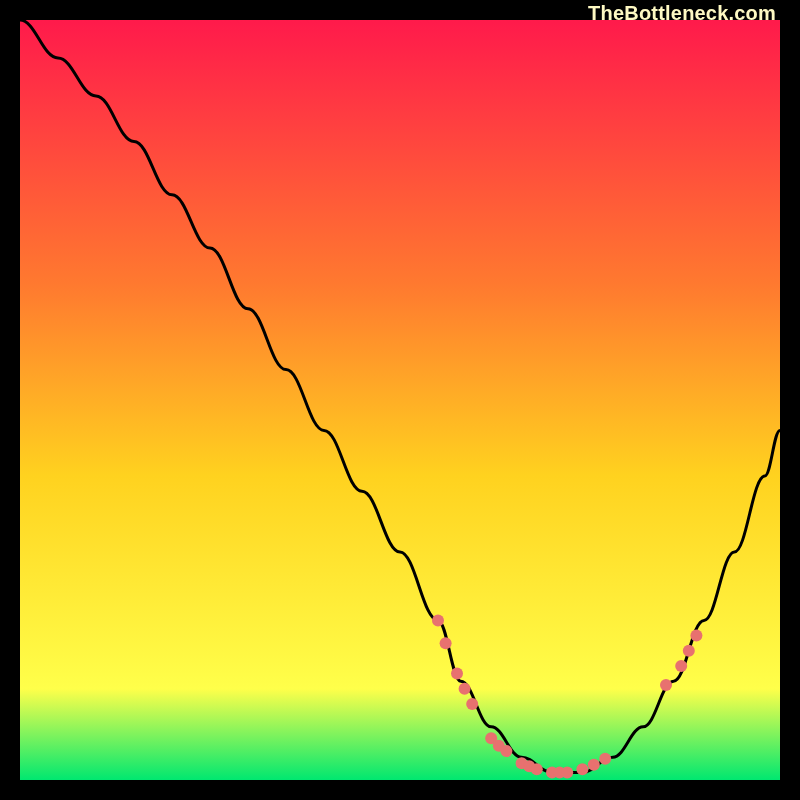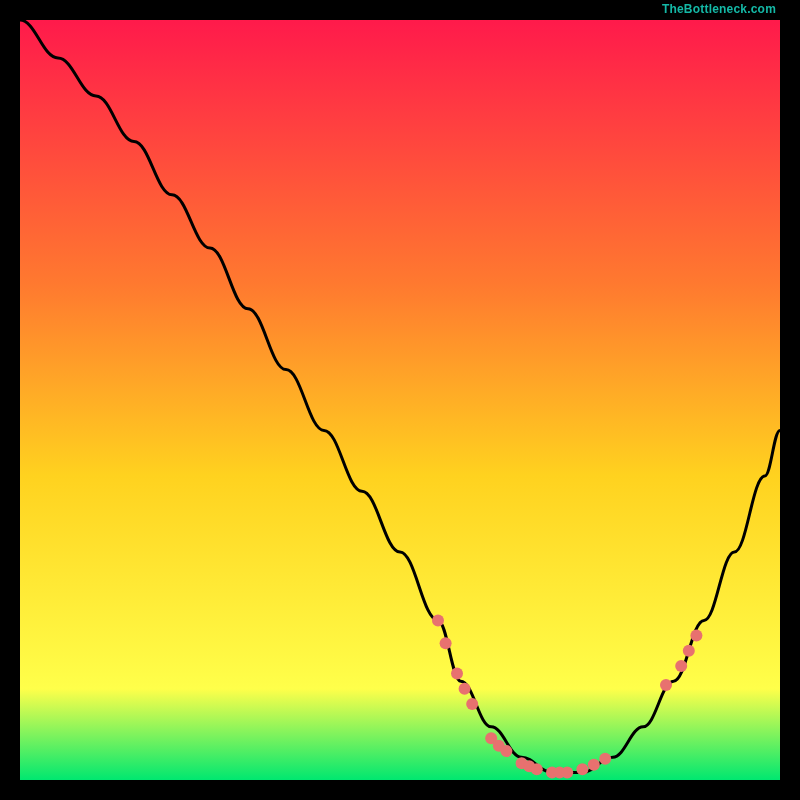--- a/index.html
+++ b/index.html
@@ -23,23 +23,23 @@
     position: absolute;
     left: 0;
     top: 0;
     width: 760px;
     height: 760px;
   }
   .watermark {
     position: absolute;
     right: 24px;
     top: 2px;
-    font-size: 12px;
+    font-size: 20px;
     font-weight: 600;
-    color: #14b8a6;
+    color: #fef9c3;
     letter-spacing: 0.2px;
     user-select: none;
   }
   svg { display: block; }
 </style>
 </head>
 <body>
 
 <div class="watermark">TheBottleneck.com</div>
 

